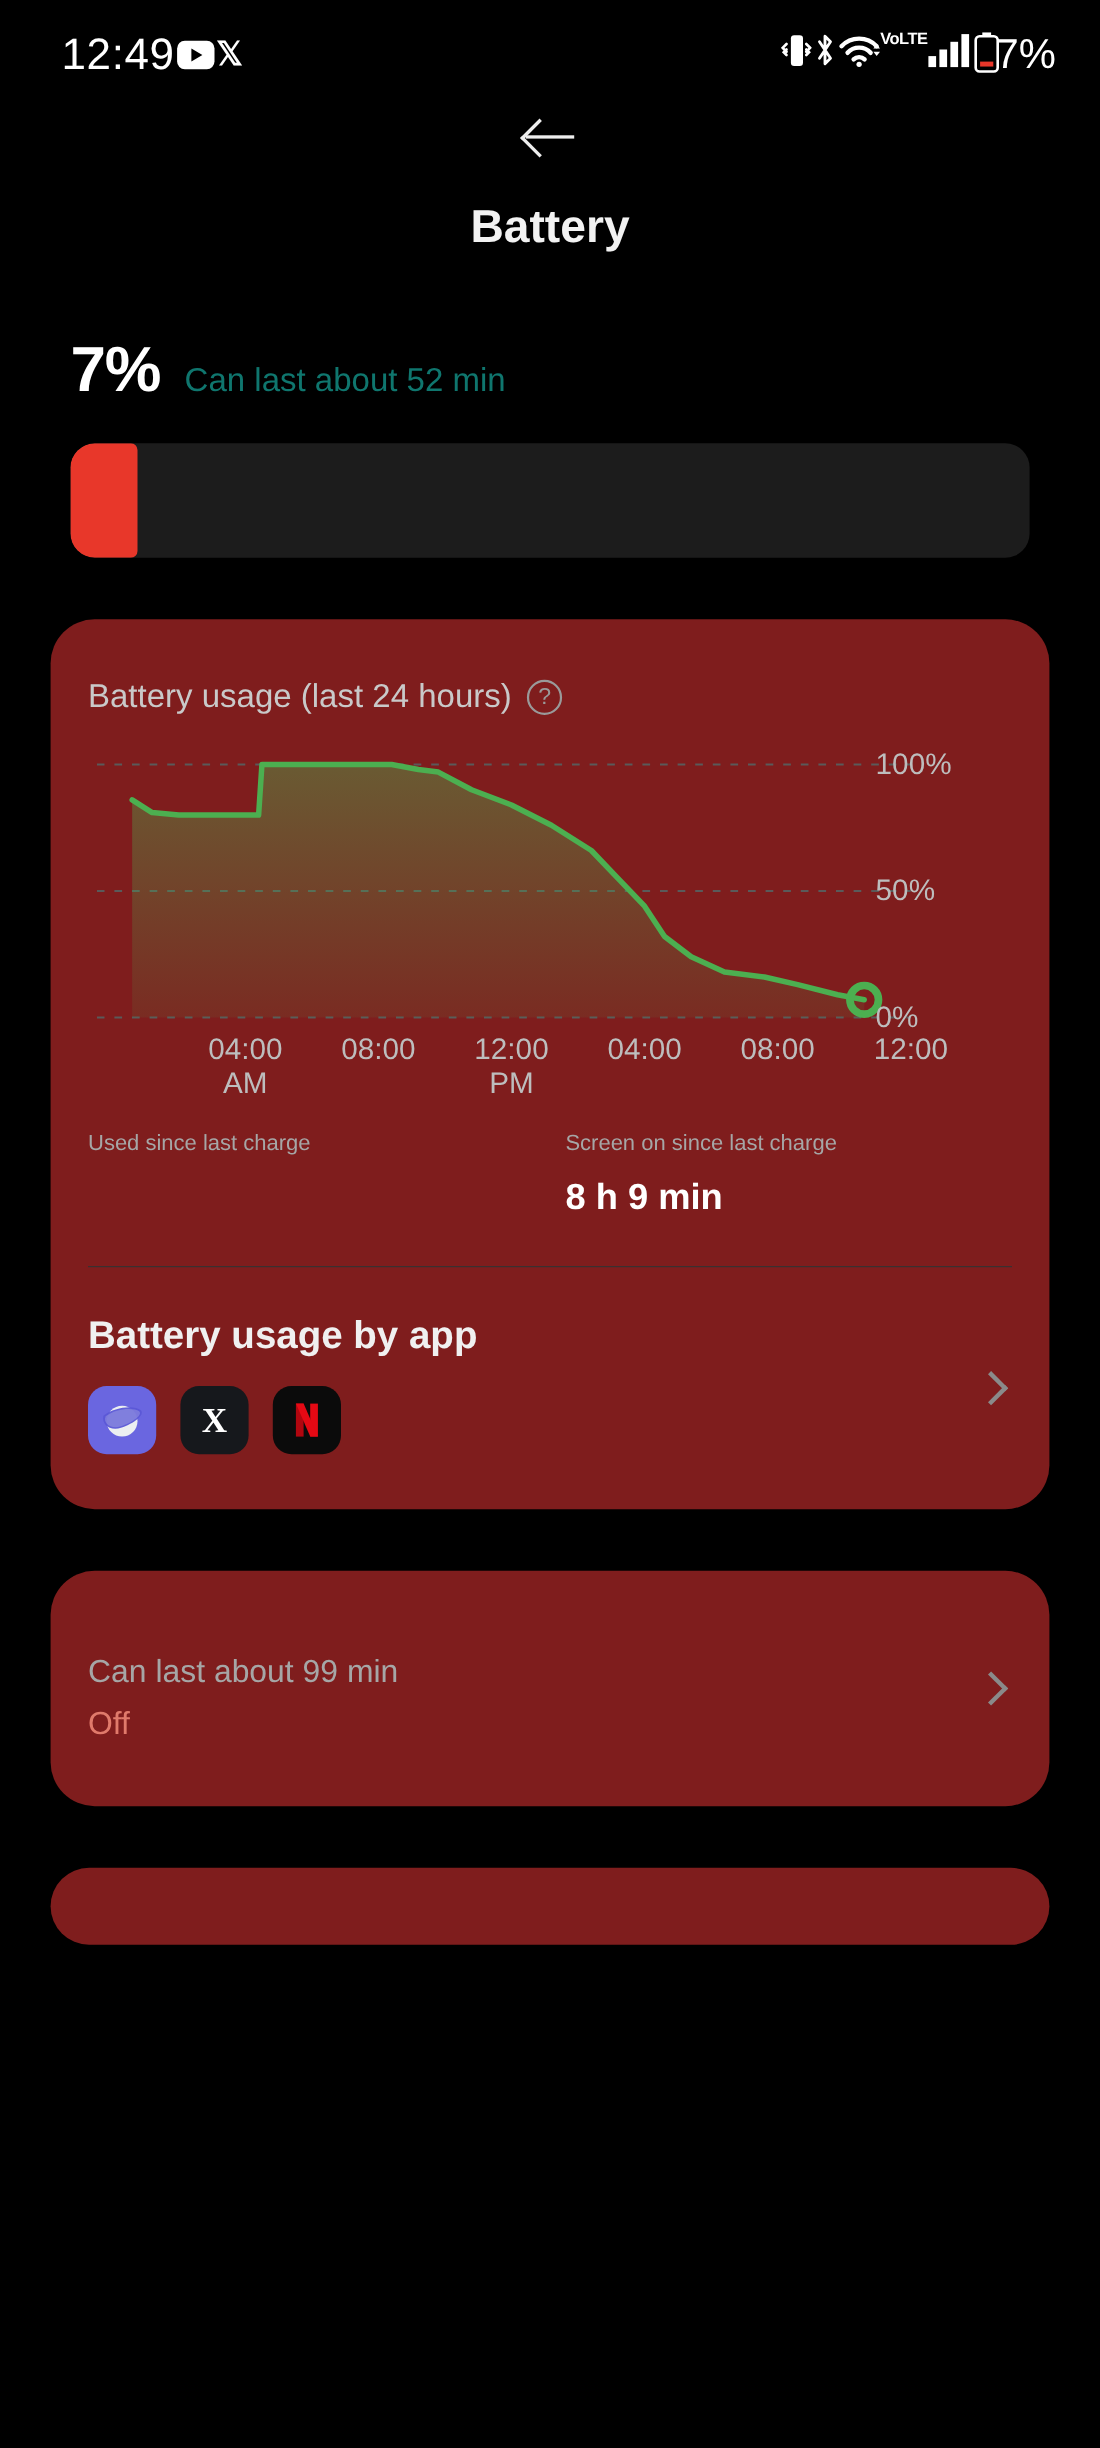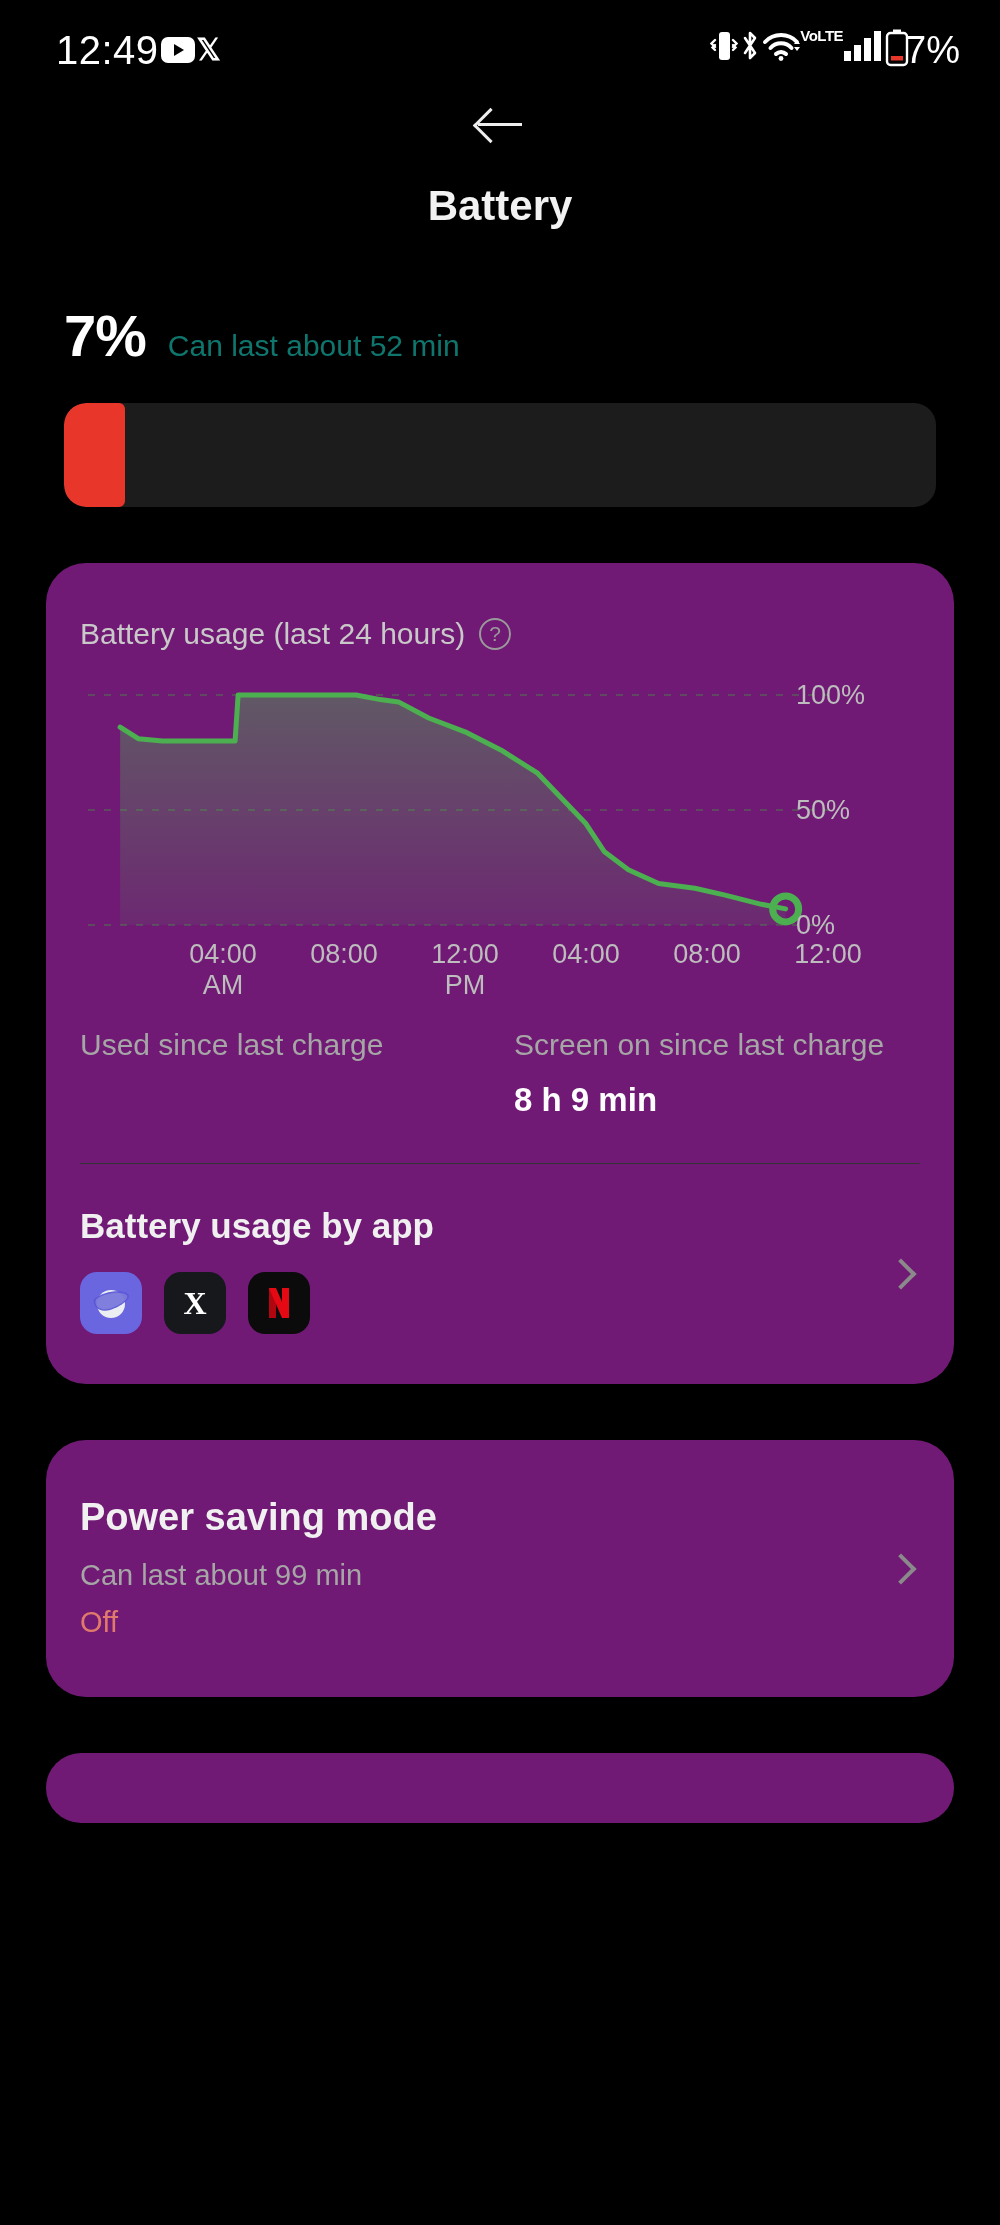--- a/index.html
+++ b/index.html
@@ -51,21 +51,21 @@
   .level-row{ display:flex; align-items:baseline; gap:22px; }
   .level-pct{ color:#fff; font-size:58px; font-weight:700; letter-spacing:-1px; }
   .level-sub{ color:#0f766e; font-size:30px; }
   .batt-track{
     margin-top:34px; height:104px; background:#1c1c1c; border-radius:22px; overflow:hidden;
   }
   .batt-fill{ height:100%; background:#e8372a; border-radius:22px 6px 6px 22px; }
 
   
   .card{
-    margin:56px 46px 0 46px; background:#701a75; border-radius:40px;
+    margin:56px 46px 0 46px; background:#7f1d1d; border-radius:40px;
   }
   .card-pad{ padding:54px 34px 0 34px; }
 
   .card-title{ color:#c9c9c9; font-size:30px; display:flex; align-items:center; gap:14px; }
   .help-icon{
     width:32px;height:32px;border:2px solid #9a9a9a;border-radius:50%;
     color:#9a9a9a;font-size:21px;display:flex;align-items:center;justify-content:center;
   }
 
   
@@ -75,21 +75,21 @@
   .ylabel{ position:absolute; color:#bdbdbd; font-size:27px; left:0; transform:translateY(-50%); }
   .xlabels{
     position:absolute; top:258px; left:8px; width:740px; height:90px;
   }
   .xlab{ position:absolute; color:#bdbdbd; font-size:27px; text-align:center; transform:translateX(-50%); }
   .xlab span{ display:block; }
 
   
   .stats{ display:flex; padding:46px 34px 0 34px; gap:28px; }
   .stat{ flex:1; }
-  .stat-label{ color:#a6a6a6; font-size:30px; line-height:1.2; }
+  .stat-label{ color:#a6a6a6; font-size:20px; line-height:1.2; }
   .stat-value{ color:#fff; font-size:33px; font-weight:600; margin-top:18px; }
 
   .divider{ height:1px; background:#333; margin:44px 34px 0 34px; }
 
   
   .by-app{ position:relative; padding:42px 34px 50px 34px; }
   .by-app-title{ color:#f0f0f0; font-size:35px; font-weight:600; }
   .app-icons{ display:flex; gap:22px; margin-top:26px; }
   .app-icon{ width:62px; height:62px; border-radius:17px; display:flex; align-items:center; justify-content:center; }
   .ic-internet{ background:#6a66e0; }
@@ -266,20 +266,19 @@
           <path d="M13 8 L20 8 L33 38 L26 38 Z" fill="#e50914"></path>
         </svg>
       </span>
     </div>
     <div class="chevron"></div>
   </div>
 </div>
 
 <div class="card">
   <div class="psm">
-    <div class="psm-title">Power saving mode</div>
     <div class="psm-sub">Can last about 99 min</div>
     <div class="psm-state">Off</div>
     <div class="chevron"></div>
   </div>
 </div>
 
 <div class="card card-stub"></div>
 
 </body></html>

